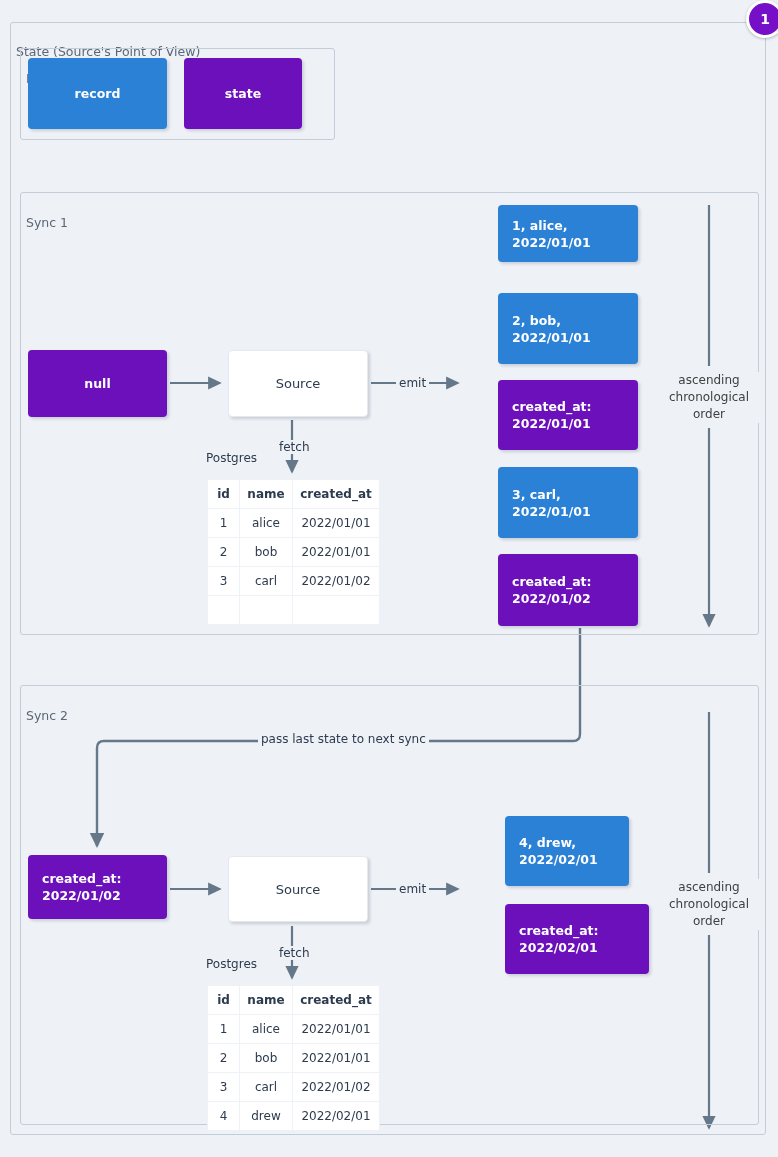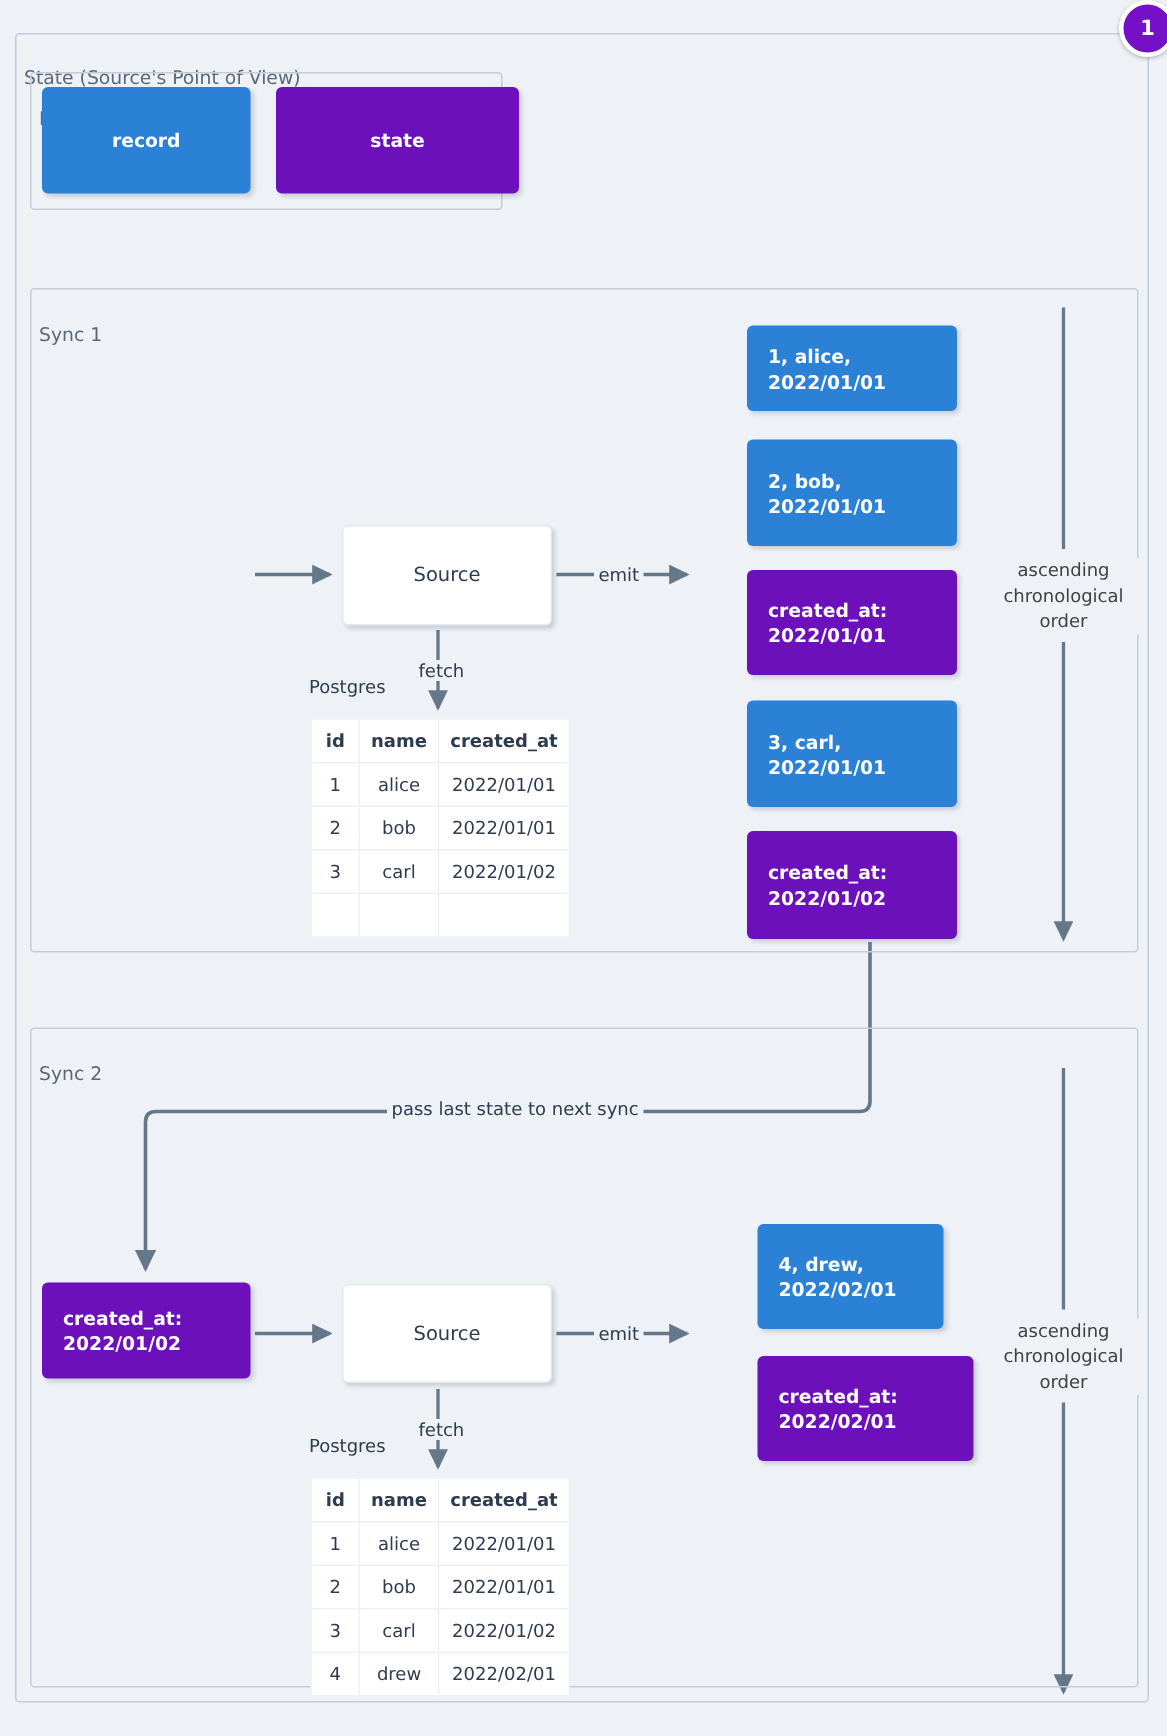--- a/index.html
+++ b/index.html
@@ -68,33 +68,33 @@
   .node.plain {
     background: #ffffff;
     color: #2d3b4e;
     font-weight: normal;
     font-size: 13px;
     justify-content: center;
     border: 1px solid #e4e9ef;
   }
 
   #legend-record { left: 28px; top: 58px; width: 139px; height: 71px; }
-  #legend-state  { left: 184px; top: 58px; width: 162px; height: 71px; }
+  #legend-state  { left: 184px; top: 58px; width: 118px; height: 71px; }
 
   
   #sync1-group { left: 20px; top: 192px; width: 739px; height: 443px; }
   #sync1-label { left: 22px; top: 177px; }
   #sync2-group { left: 20px; top: 685px; width: 739px; height: 440px; }
   #sync2-label { left: 22px; top: 670px; }
 
   
   #s1-state-null { left: 28px; top: 350px; width: 139px; height: 67px; }
   #s1-source     { left: 228px; top: 350px; width: 140px; height: 67px; }
 
-  #s1-rec-1   { left: 498px; top: 217px; width: 140px; height: 57px; }
+  #s1-rec-1   { left: 498px; top: 205px; width: 140px; height: 57px; }
   #s1-rec-2   { left: 498px; top: 293px; width: 140px; height: 71px; padding-left: 14px; }
   #s1-state-1 { left: 498px; top: 380px; width: 140px; height: 70px; }
   #s1-rec-3   { left: 498px; top: 467px; width: 140px; height: 71px; }
   #s1-state-2 { left: 498px; top: 554px; width: 140px; height: 72px; }
 
   
   #s2-state-in { left: 28px; top: 855px; width: 139px; height: 64px; }
   #s2-source   { left: 228px; top: 856px; width: 140px; height: 66px; }
   #s2-rec-4    { left: 505px; top: 816px; width: 124px; height: 70px; }
   #s2-state-1  { left: 505px; top: 904px; width: 144px; height: 70px; }
@@ -229,20 +229,21 @@
   <div class="group-label" id="root-label">State (Source's Point of View)</div>
 
   <div class="group" id="legend-group"></div>
   <div class="group-label" id="legend-label">Point</div>
   <div class="node record center" id="legend-record">record</div>
   <div class="node state center" id="legend-state">state</div>
 
   <div class="group" id="sync1-group"></div>
   <div class="group-label" id="sync1-label">Sync 1</div>
 
+  <div class="node state center" id="s1-state-null">null</div>
   <div class="node plain" id="s1-source">Source</div>
 
   <div class="pg-label" id="s1-pg-label">Postgres</div>
   <div class="edge-label" id="s1-fetch-label">fetch</div>
   <div class="edge-label" id="s1-emit-label">emit</div>
 
   <table class="db" id="s1-table">
     <thead>
       <tr>
         <th class="c-id">id</th>

